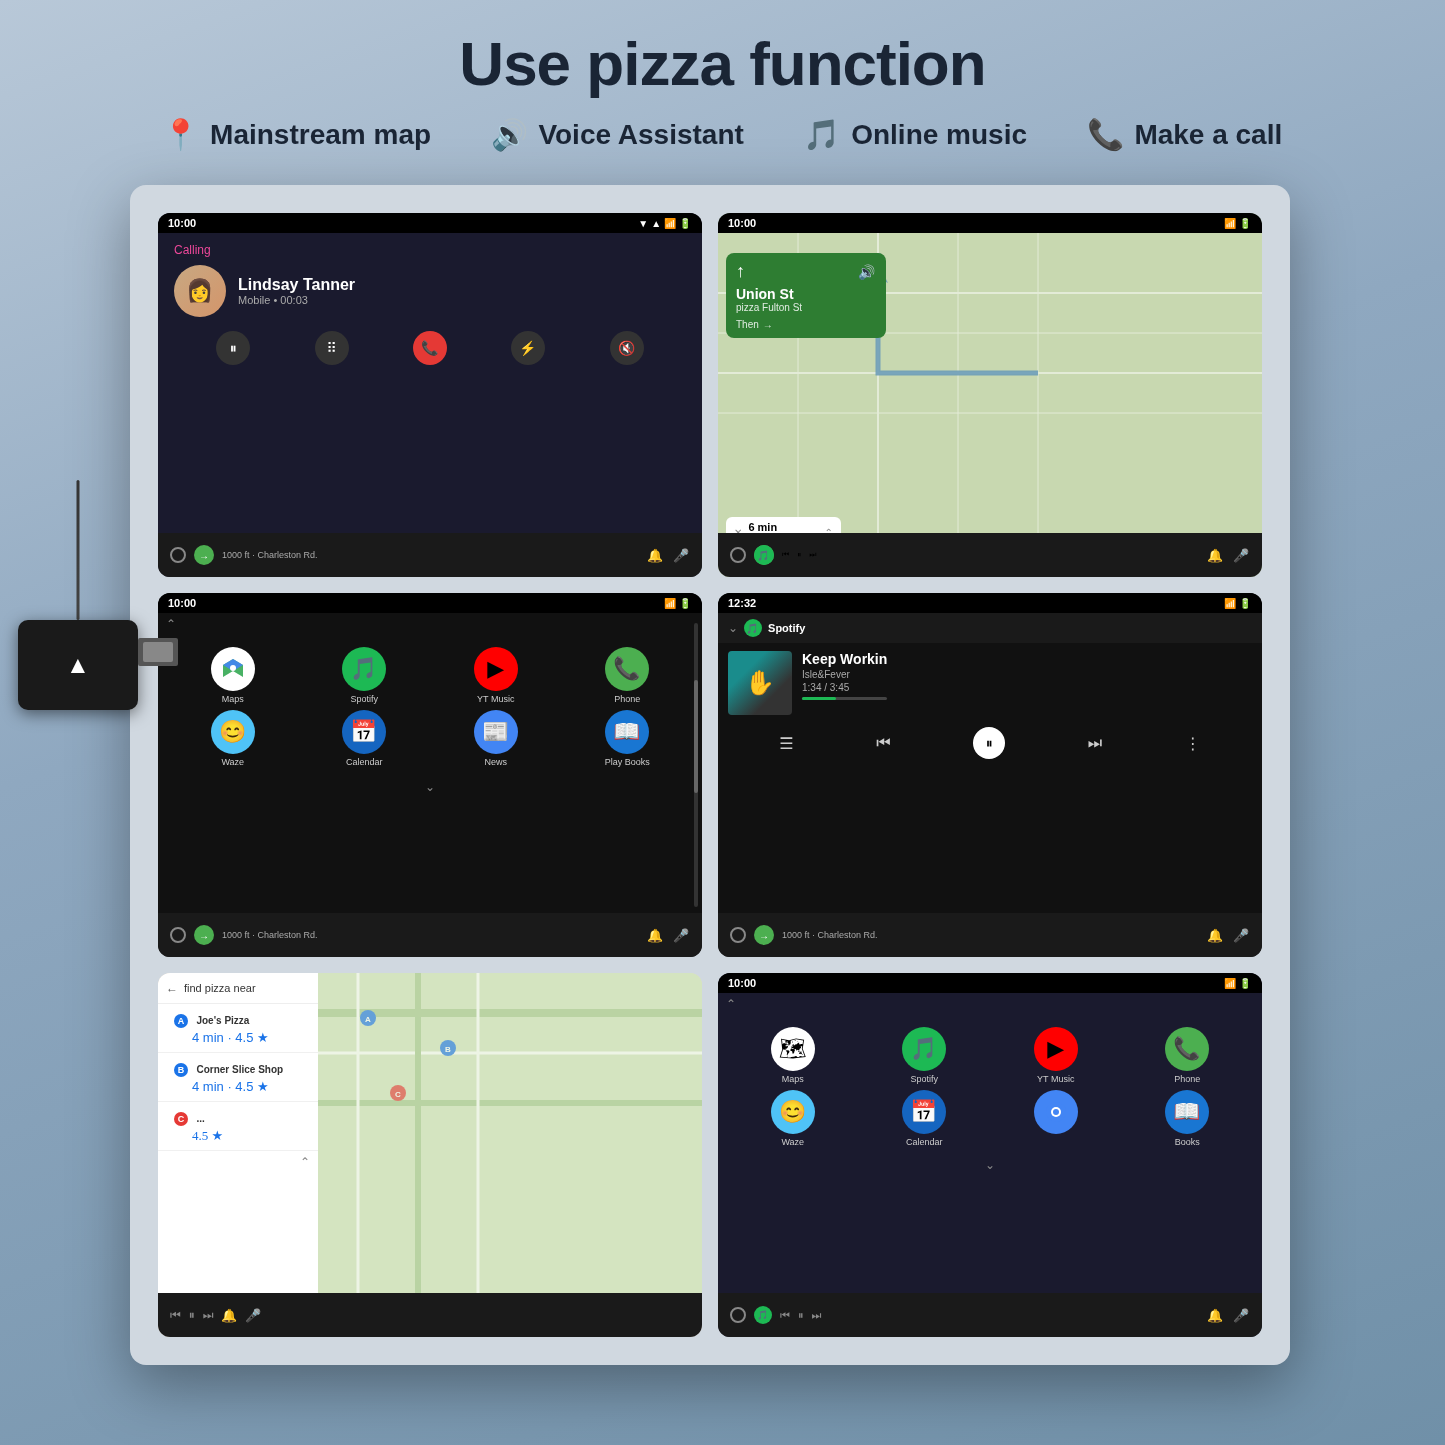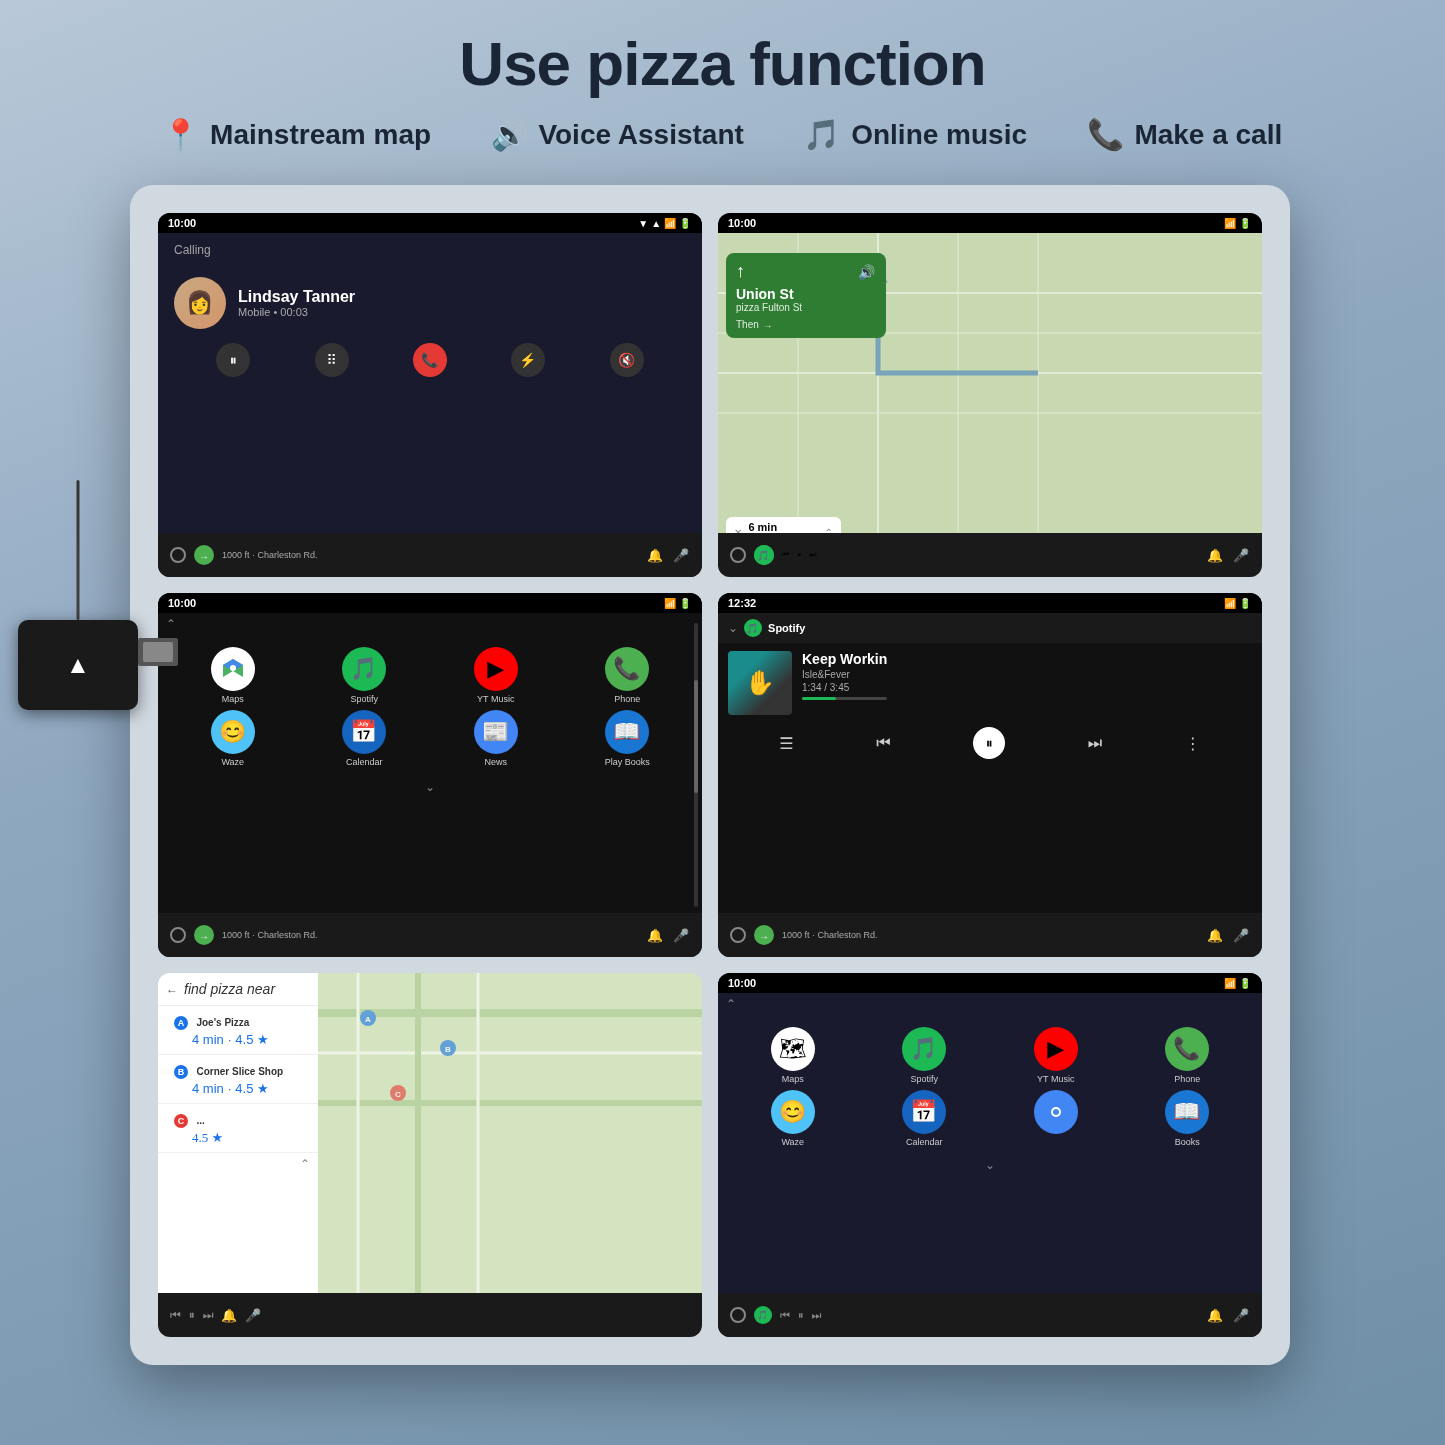--- a/index.html
+++ b/index.html
@@ -44,21 +44,21 @@
     }
 
     
     .tablet-container {
       position: absolute;
       left: 130px;
       top: 185px;
       width: 1160px;
       height: 1180px;
       background: #d0d8e0;
-      border-radius: 23px;
+      border-radius: 16px;
       box-shadow: 0 20px 60px rgba(0,0,0,0.35);
       padding: 28px;
       display: grid;
       grid-template-columns: 1fr 1fr;
       grid-template-rows: 1fr 1fr 1fr;
       gap: 16px;
     }
 
     
     .screen-panel {
@@ -138,22 +138,22 @@
     
     .panel-calling {
       background: #1a1a2e;
     }
     .calling-content {
       padding: 10px 16px;
       color: white;
     }
     .calling-label {
       font-size: 12px;
-      color: #a3a3a3;
-      margin-bottom: 20px;
+      color: #ec4899;
+      margin-bottom: 8px;
     }
     .caller-row {
       display: flex;
       align-items: center;
       gap: 12px;
       margin-bottom: 14px;
     }
     .caller-avatar {
       width: 52px;
       height: 52px;
@@ -783,21 +783,21 @@
         <span class="nav-bell">🔔</span>
         <span class="nav-mic">🎤</span>
       </div>
     </div>
   </div>
 
   <div class="screen-panel panel-maps">
     <div class="maps-sidebar">
       <div class="maps-search-bar">
         <span style="color:#555;font-size:12px;">←</span>
-        <input type="text" value="find pizza near" style="font-size: 14px; border: none; outline: none; flex: 1 1 0%; color: rgb(51, 51, 51); font-style: italic;">
+        <input type="text" value="find pizza near" style="font-size: 11px; border: none; outline: none; flex: 1 1 0%; color: rgb(51, 51, 51);">
         <span style="color:#888;font-size:11px;">✕</span>
       </div>
 
       <div class="maps-result">
         <span class="result-marker marker-a">A</span>
         <span class="result-name">Joe's Pizza</span>
         <div style="padding-left:18px;">
           <span class="result-detail">4 min · 4.5 ★</span>
         </div>
       </div>

